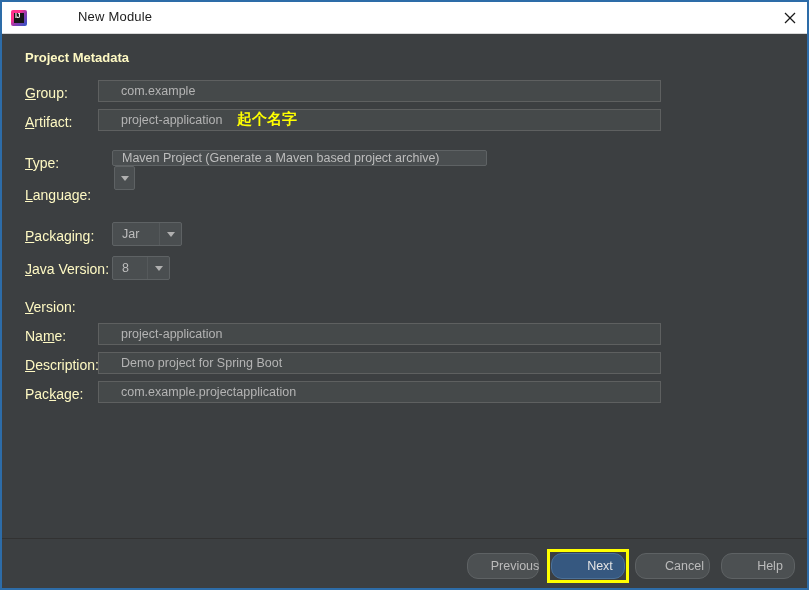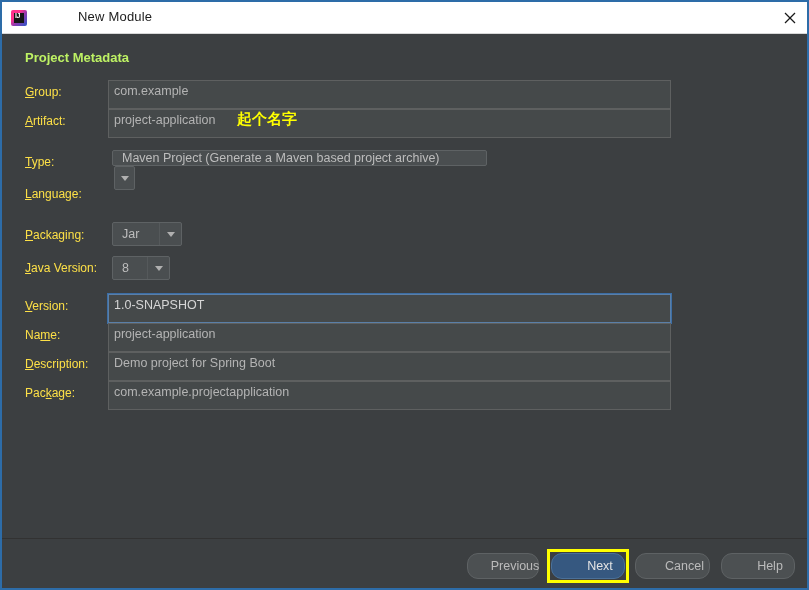--- a/index.html
+++ b/index.html
@@ -81,46 +81,46 @@
     width: 805px;
     height: 554px;
     background: #3c3f41;
   }
 
   .section-title {
     position: absolute;
     left: 23px; top: 16px;
     font-size: 13px;
     font-weight: bold;
-    color: #bef264;
+    color: #fef9c3;
   }
 
   .row-label {
     position: absolute;
     left: 23px;
-    font-size: 12px;
-    color: #fde047;
+    font-size: 14px;
+    color: #fef9c3;
     white-space: nowrap;
   }
   .row-label .mn {
     text-decoration: underline;
   }
 
   
   .textfield {
     position: absolute;
-    left: 106px;
-    height: 29px;
+    left: 96px;
+    height: 22px;
     box-sizing: border-box;
     background: #45494a;
     border: 1px solid #5e6060;
     color: #b4b4b4;
     font-size: 12.5px;
     line-height: 20px;
-    padding-left: 5px;
+    padding-left: 22px;
     white-space: nowrap;
     overflow: hidden;
   }
   .textfield.focused {
     background: #45494a;
     border: 1px solid #5a7fa8;
     box-shadow: 0 0 0 1px #3c6ea5;
     color: #d6d6d6;
   }
 
@@ -291,21 +291,20 @@
     <div class="combo" style="top:222px; width:58px">
       <div class="combo-text">8</div>
       <div class="combo-arrow">
         <span class="arrow-glyph"></span>
       </div>
     </div>
 
     <div class="row-label" style="top:265px">
       <span class="mn">V</span><span>ersion:</span>
     </div>
-    <div class="textfield focused" style="top:260px; width:563px">1.0-SNAPSHOT</div>
 
     <div class="row-label" style="top:294px">
       <span>Na</span><span class="mn">m</span><span>e:</span>
     </div>
     <div class="textfield" style="top:289px; width:563px">project-application</div>
 
     <div class="row-label" style="top:323px">
       <span class="mn">D</span><span>escription:</span>
     </div>
     <div class="textfield" style="top:318px; width:563px">Demo project for Spring Boot</div>

